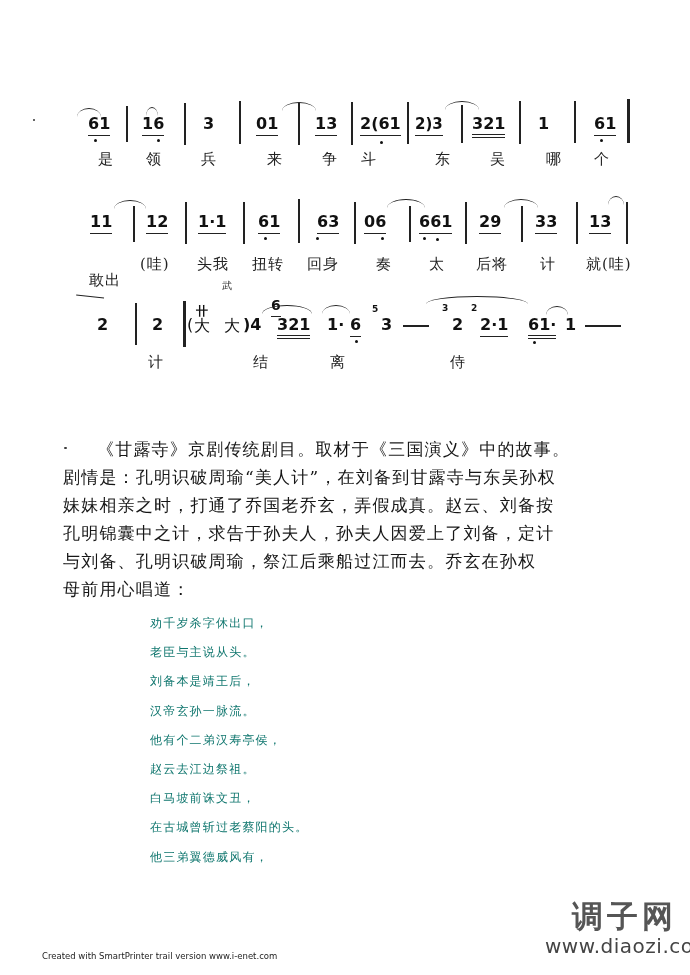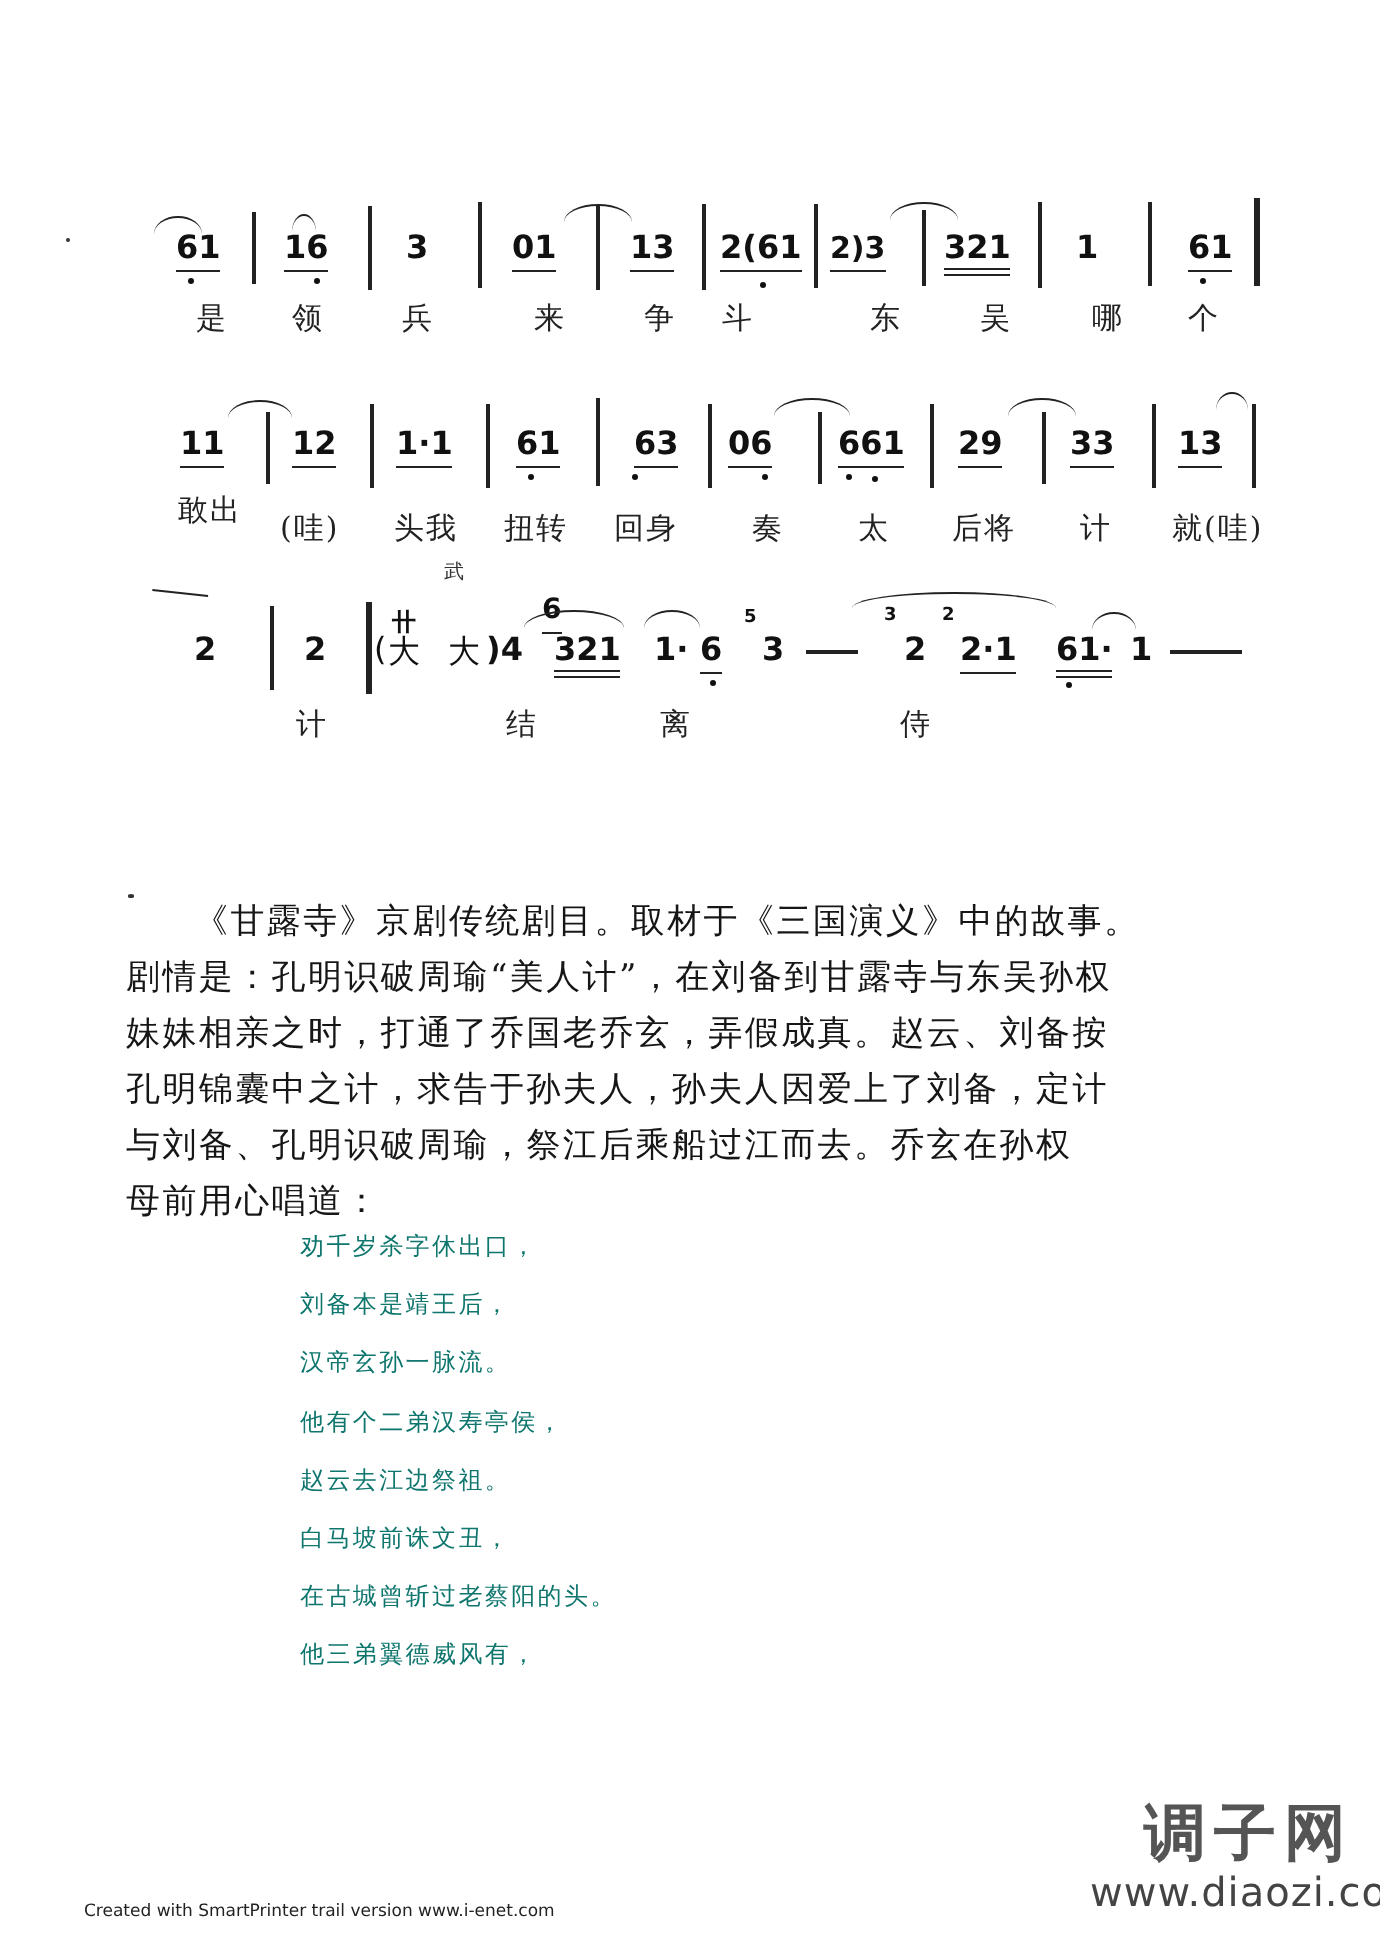--- a/index.html
+++ b/index.html
@@ -101,21 +101,21 @@
   <div class="bar" style="left:465px;top:202px;height:42px;"></div>
   <span class="note ul1" style="left:479px;top:213px;">29</span>
   <div class="tie" style="left:504px;top:199px;width:34px;"></div>
   <div class="bar" style="left:521px;top:206px;height:36px;"></div>
   <span class="note ul1" style="left:535px;top:213px;">33</span>
   <div class="bar" style="left:576px;top:202px;height:42px;"></div>
   <span class="note ul1" style="left:589px;top:213px;">13</span>
   <div class="tie" style="left:608px;top:196px;width:16px;"></div>
   <div class="bar" style="left:626px;top:202px;height:42px;"></div>
 
-  <span class="lyric" style="left:89px;top:246px;">敢出</span>
+  <span class="lyric" style="left:89px;top:271px;">敢出</span>
   <span class="lyric" style="left:140px;top:255px;">(哇)</span>
   <span class="lyric" style="left:197px;top:255px;">头我</span>
   <span class="lyric" style="left:252px;top:255px;">扭转</span>
   <span class="lyric" style="left:307px;top:255px;">回身</span>
   <span class="lyric" style="left:376px;top:255px;">奏</span>
   <span class="lyric" style="left:429px;top:255px;">太</span>
   <span class="lyric" style="left:476px;top:255px;">后将</span>
   <span class="lyric" style="left:540px;top:255px;">计</span>
   <span class="lyric" style="left:586px;top:255px;">就(哇)</span>
   <span class="small-cn" style="left:222px;top:279px;">武</span>
@@ -154,31 +154,32 @@
   <span class="note" style="left:565px;top:316px;">1</span>
   <div class="dash" style="left:585px;top:325px;width:36px;"></div>
 
   <span class="lyric" style="left:148px;top:353px;">计</span>
   <span class="lyric" style="left:253px;top:353px;">结</span>
   <span class="lyric" style="left:330px;top:353px;">离</span>
   <span class="lyric" style="left:450px;top:353px;">侍</span>
 </div>
 
 <span class="speck" style="left:64px;top:447px;width:3px;height:1.5px;"></span>
-<div class="prose" style="top:447px;left:63px;">
+<div class="prose" style="top:435px;left:63px;">
   <p class="indent">《甘露寺》京剧传统剧目。取材于《三国演义》中的故事。</p>
   <p>剧情是：孔明识破周瑜“美人计”，在刘备到甘露寺与东吴孙权</p>
   <p>妹妹相亲之时，打通了乔国老乔玄，弄假成真。赵云、刘备按</p>
   <p>孔明锦囊中之计，求告于孙夫人，孙夫人因爱上了刘备，定计</p>
   <p>与刘备、孔明识破周瑜，祭江后乘船过江而去。乔玄在孙权</p>
   <p>母前用心唱道：</p>
 </div>
 
 <div class="verse" style="top:610px;">
   <div>劝千岁杀字休出口，</div>
+  <div>老臣与主说从头。</div>
   <div>刘备本是靖王后，</div>
   <div>汉帝玄孙一脉流。</div>
   <div>他有个二弟汉寿亭侯，</div>
   <div>赵云去江边祭祖。</div>
   <div>白马坡前诛文丑，</div>
   <div>在古城曾斩过老蔡阳的头。</div>
   <div>他三弟翼德威风有，</div>
 </div>
 
 <div class="footer-credit">Created with SmartPrinter trail version www.i-enet.com</div>

